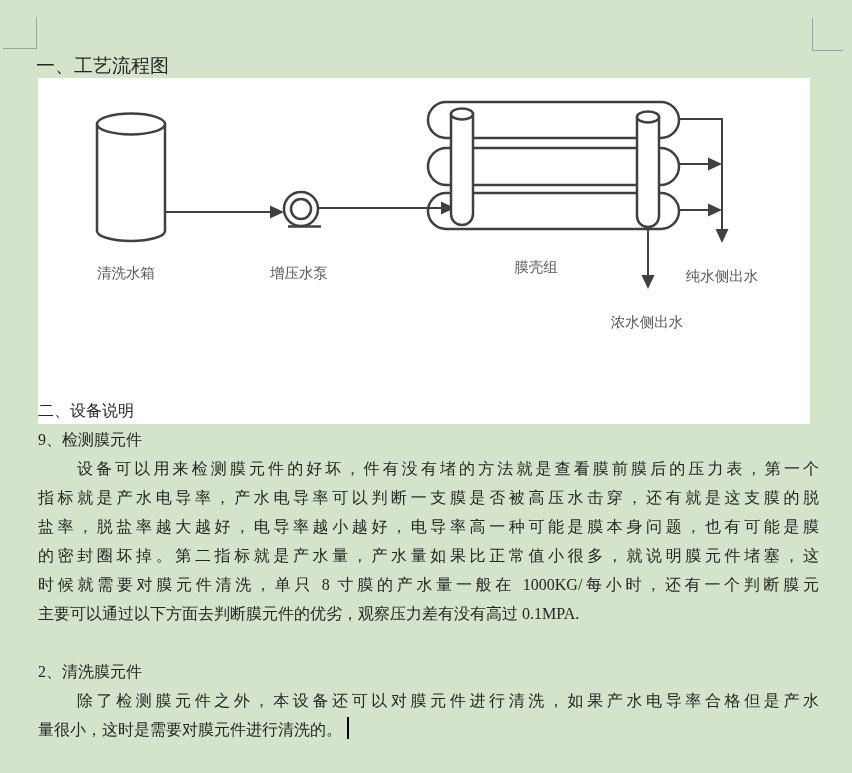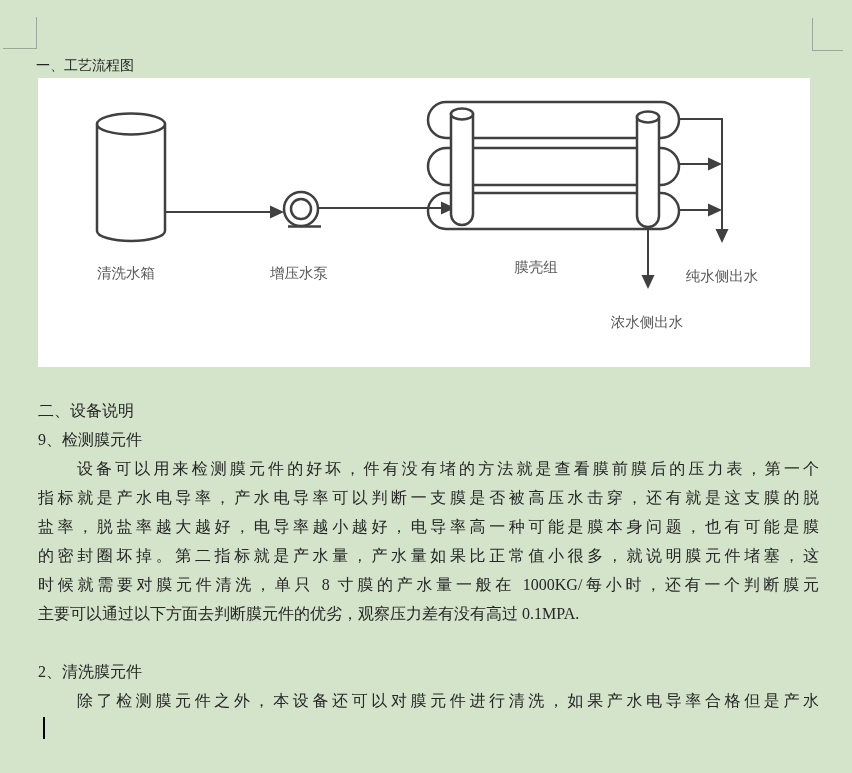--- a/index.html
+++ b/index.html
@@ -20,25 +20,25 @@
     overflow: hidden;
   }
   .mark { position: absolute; background: var(--mark-color); }
   .mark-tl-v { left: 36px; top: 17px; width: 1px; height: 32px; }
   .mark-tl-h { left: 3px;  top: 48px; width: 33px; height: 1px; }
   .mark-tr-v { left: 812px; top: 18px; width: 1px; height: 33px; }
   .mark-tr-h { left: 812px; top: 50px; width: 31px; height: 1px; }
 
   .doc-title {
     position: absolute; left: 36px; top: 51px;
-    font-size: 14px; line-height: 29px; white-space: nowrap;
+    font-size: 19px; line-height: 29px; white-space: nowrap;
   }
   .diagram-box {
     position: absolute; left: 38px; top: 78px;
-    width: 772px; height: 289px;
+    width: 772px; height: 346px;
     background: var(--diagram-bg);
   }
   svg .ln   { stroke: var(--stroke); stroke-width: 2;   fill: none; }
   svg .sh   { stroke: var(--stroke); stroke-width: 2.5; fill: #ffffff; }
   svg .shn  { stroke: var(--stroke); stroke-width: 2.5; fill: none; }
   svg .ar   { fill: var(--stroke); stroke: none; }
   svg text.dlabel {
     fill: var(--label-color);
     font-family: "Liberation Sans", "DejaVu Sans", sans-serif;
     font-size: 14.5px;
@@ -138,14 +138,14 @@
 <div class="tline just indent" style="top:454px">设备可以用来检测膜元件的好坏，件有没有堵的方法就是查看膜前膜后的压力表，第一个</div>
 <div class="tline just" style="top:483px">指标就是产水电导率，产水电导率可以判断一支膜是否被高压水击穿，还有就是这支膜的脱</div>
 <div class="tline just" style="top:512px">盐率，脱盐率越大越好，电导率越小越好，电导率高一种可能是膜本身问题，也有可能是膜</div>
 <div class="tline just" style="top:541px">的密封圈坏掉。第二指标就是产水量，产水量如果比正常值小很多，就说明膜元件堵塞，这</div>
 <div class="tline just" style="top:570px">时候就需要对膜元件清洗，单只 8 寸膜的产水量一般在 1000KG/每小时，还有一个判断膜元</div>
 <div class="tline" style="top:599px">主要可以通过以下方面去判断膜元件的优劣，观察压力差有没有高过 0.1MPA.</div>
 
 <div class="tline" style="top:657px">2、清洗膜元件</div>
 <div class="tline just indent" style="top:686px">除了检测膜元件之外，本设备还可以对膜元件进行清洗，如果产水电导率合格但是产水</div>
 <div class="tline" style="top:715px">
-  <span class="cursor"></span>
+  <span>量很小，这时是需要对膜元件进行清洗的。</span><span class="cursor"></span>
 </div>
 
 </body></html>

